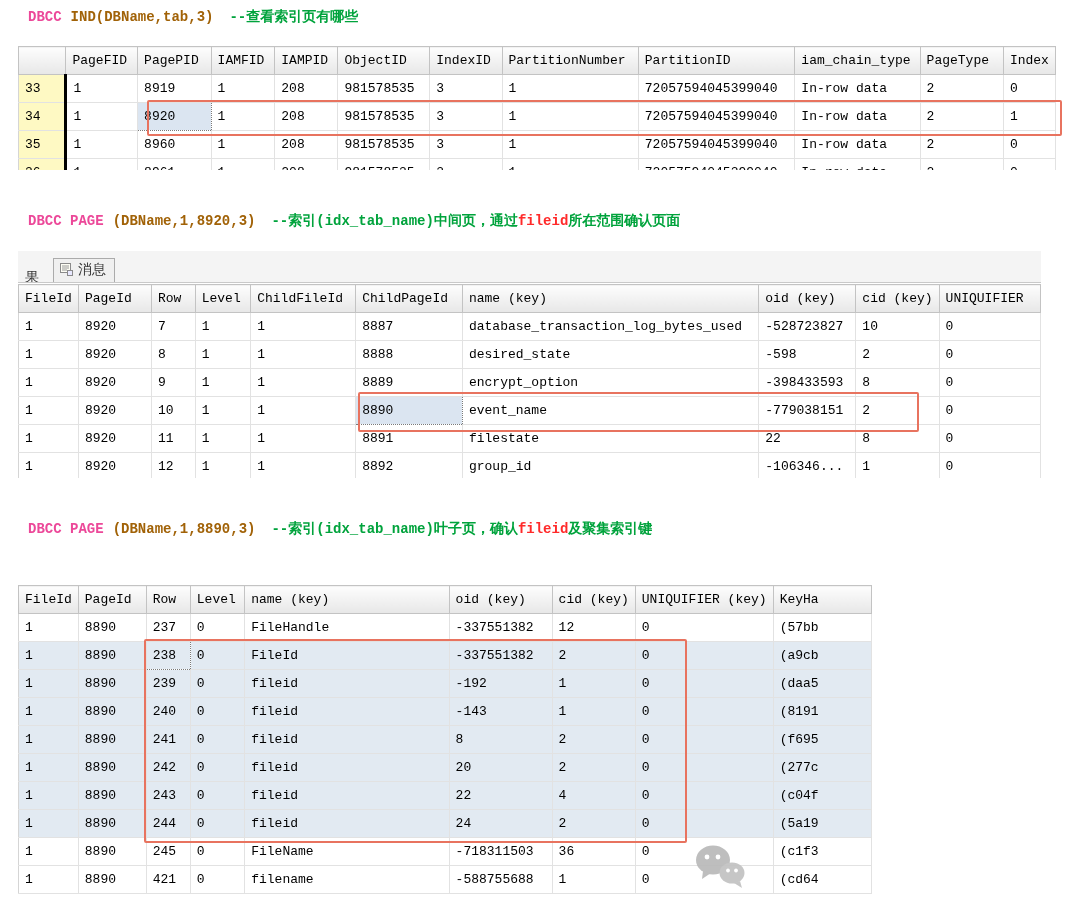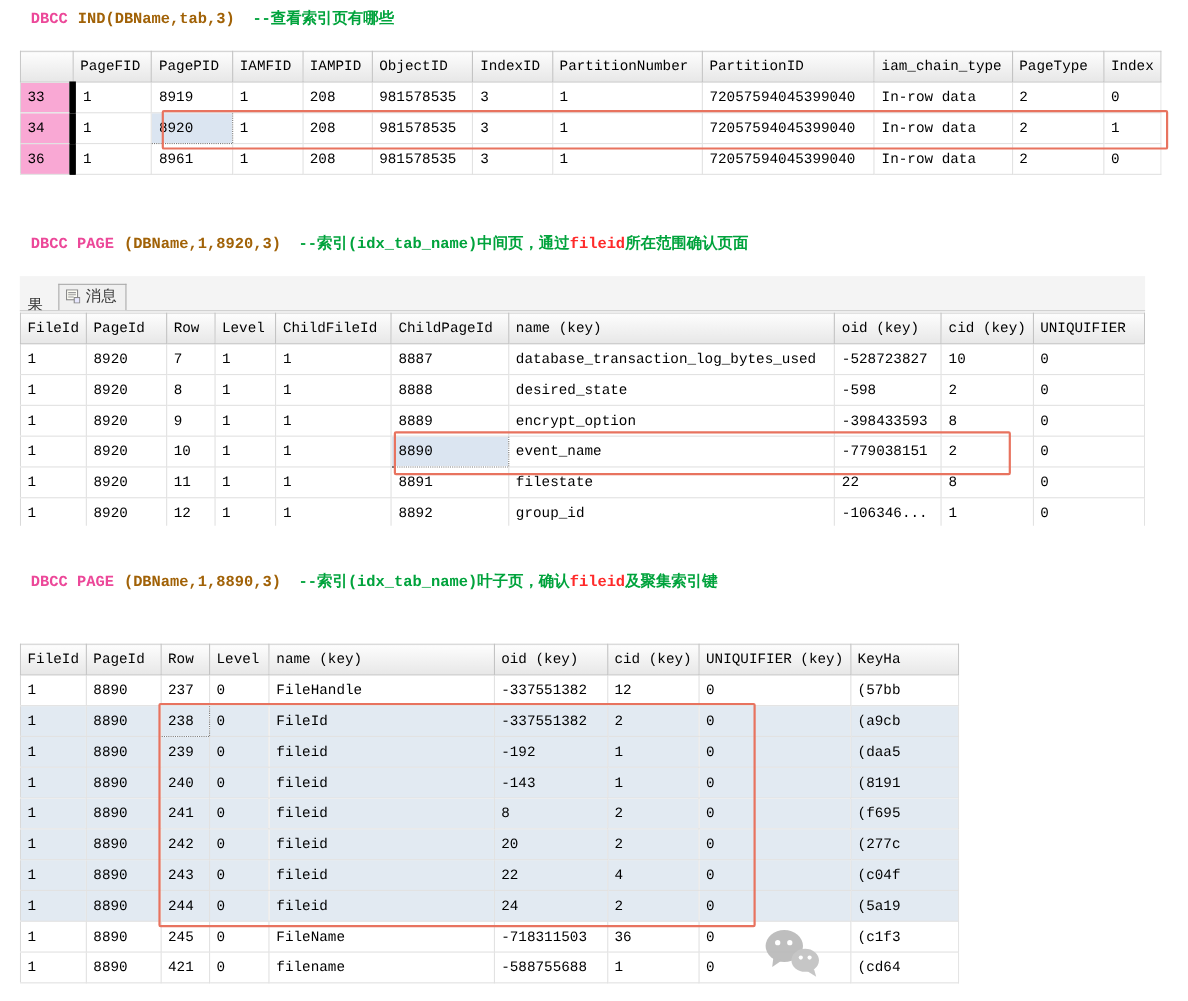--- a/index.html
+++ b/index.html
@@ -12,21 +12,21 @@
   .code-line .comment{color:#00a33c;}
   .code-line .red{color:#ff2a2a;}
   .tbl-wrap{position:absolute;overflow:hidden;background:#ffffff;}
   table{border-collapse:collapse;table-layout:fixed;
         font-family:"Liberation Mono",monospace;font-size:13px;color:#000;}
   th{background:linear-gradient(#fdfdfd,#e7e7e7);border:1px solid #c3c3c3;
      font-weight:400;height:27px;padding:0 6px;text-align:left;white-space:nowrap;overflow:hidden;}
   td{border-right:1px solid #e2e2e2;border-bottom:1px solid #e2e2e2;height:27px;
      padding:0 6px;white-space:nowrap;overflow:hidden;vertical-align:middle;background:#ffffff;}
   table{border-left:1px solid #d5d5d5;}
-  td.rowhdr{background:#f9a8d4;border-right:6px solid #000000;}
+  td.rowhdr{background:#fef9c3;border-right:3px solid #000000;}
   tr.hl td{background:#e2eaf2;}
   td.sel{background:#dbe5f1;border:1px dotted #7a7a7a;}
   .redbox{position:absolute;border:2px solid #e8735f;border-radius:2px;pointer-events:none;}
   .tabstrip{position:absolute;left:18px;top:251px;width:1023px;height:31px;background:#f4f4f4;
             border-bottom:1px solid #c9c9c9;display:flex;align-items:flex-end;
             font-size:14px;color:#333;}
   .tabstrip .stub{margin-left:7px;overflow:hidden;height:16px;line-height:22px;}
   .tab{margin-left:14px;display:flex;align-items:center;gap:5px;border:1px solid #ababab;
        border-bottom:none;background:#f0f0f0;padding:3px 8px 5px 6px;height:15px;line-height:15px;}
   .watermark{position:absolute;left:693px;top:843px;display:flex;align-items:center;gap:10px;
@@ -94,20 +94,34 @@
           <td>208</td>
           <td>981578535</td>
           <td>3</td>
           <td>1</td>
           <td>72057594045399040</td>
           <td>In-row data</td>
           <td>2</td>
           <td>1</td>
         </tr>
         <tr>
+          <td class="rowhdr">35</td>
+          <td>1</td>
+          <td>8960</td>
+          <td>1</td>
+          <td>208</td>
+          <td>981578535</td>
+          <td>3</td>
+          <td>1</td>
+          <td>72057594045399040</td>
+          <td>In-row data</td>
+          <td>2</td>
+          <td>0</td>
+        </tr>
+        <tr>
           <td class="rowhdr">36</td>
           <td>1</td>
           <td>8961</td>
           <td>1</td>
           <td>208</td>
           <td>981578535</td>
           <td>3</td>
           <td>1</td>
           <td>72057594045399040</td>
           <td>In-row data</td>

